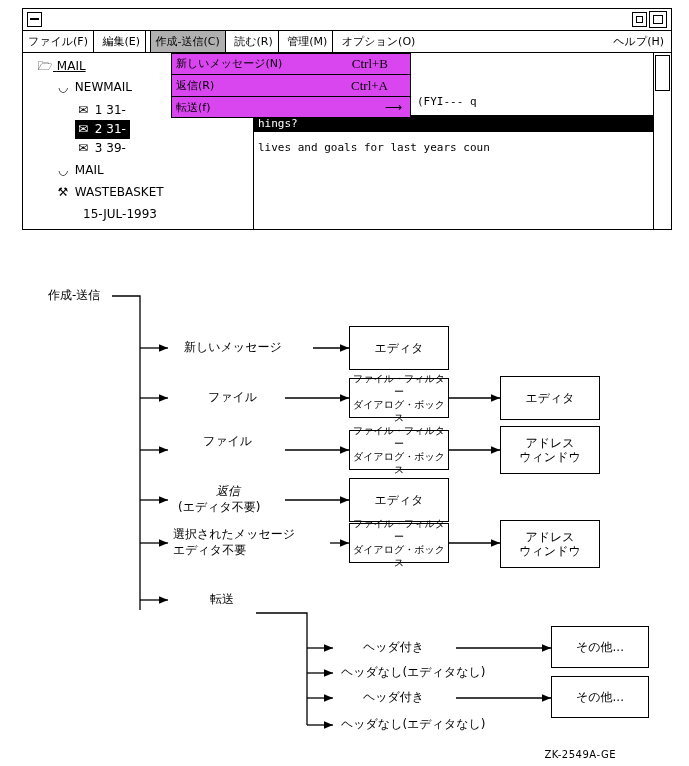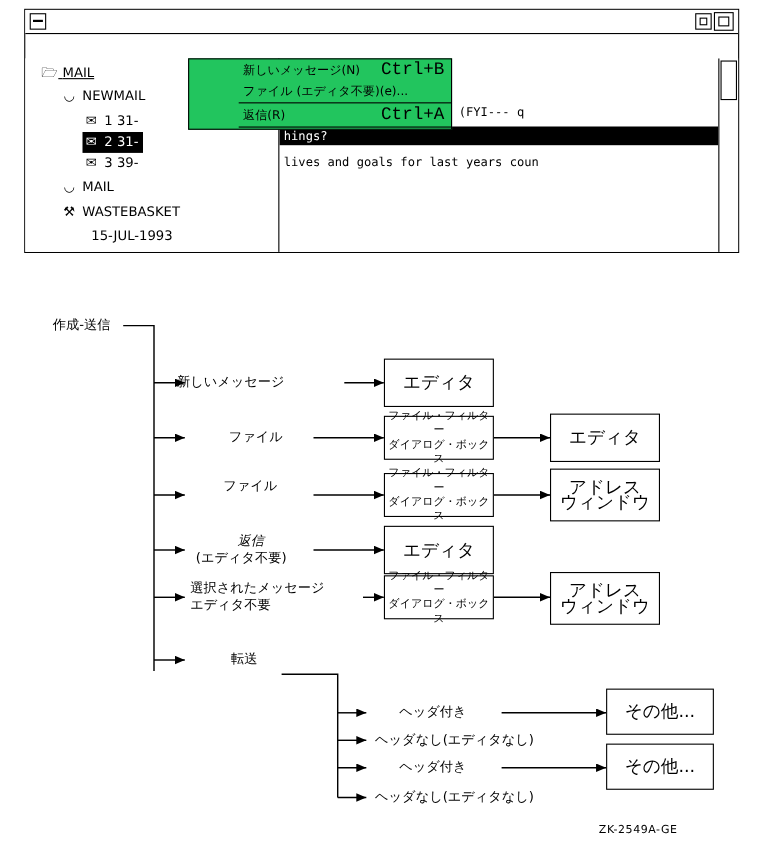--- a/index.html
+++ b/index.html
@@ -167,39 +167,38 @@
     border: 1px solid #000000;
   }
 
   
   #dropdown {
     position: absolute;
     left: 148px;
     top: 44px;
     width: 240px;
     border: 1px solid #000000;
-    background: #22c55e;
+    background: #d946ef;
     box-sizing: border-box;
     font-size: 11px;
     z-index: 20;
-    padding-left: 45px;
   }
   .dd-item {
     position: relative;
     height: 19px;
     line-height: 19px;
     padding: 0 4px;
     white-space: nowrap;
   }
   .dd-item .accel {
     position: absolute;
-    right: 6px;
+    right: 22px;
     top: 0;
-    font-family: Liberation Mono, monospace;
-    font-size: 16px;
+    font-family: Liberation Serif, serif;
+    font-size: 13px;
   }
   .dd-item .arrow {
     position: absolute;
     right: 8px;
     top: 0;
     font-size: 12px;
   }
   .dd-sep {
     height: 1px;
     background: #000000;
@@ -223,21 +222,21 @@
   }
   .dg-box {
     position: absolute;
     border: 1px solid #000000;
     background: #ffffff;
     box-sizing: border-box;
     display: flex;
     align-items: center;
     justify-content: center;
     text-align: center;
-    font-size: 16px;
+    font-size: 12px;
     line-height: 14px;
   }
   .dg-box.small { font-size: 10px; line-height: 13px; }
   #figure-id {
     position: absolute;
     right: 14px;
     bottom: 6px;
     font-size: 10px;
     font-family: "DejaVu Sans", "Liberation Sans", sans-serif;
     letter-spacing: 0.5px;
@@ -253,20 +252,29 @@
       <div class="bar"></div>
     </div>
     <div class="title-btn r1">
       <div class="sq"></div>
     </div>
     <div class="title-btn r2">
       <div class="sq"></div>
     </div>
   </div>
 
+  <div id="menu-bar">
+    <span class="menu-item sep-right">ファイル(F)</span>
+    <span class="menu-item sep-right">編集(E)</span>
+    <span class="menu-item active">作成-送信(C)</span>
+    <span class="menu-item sep-right">読む(R)</span>
+    <span class="menu-item sep-right">管理(M)</span>
+    <span class="menu-item">オプション(O)</span>
+    <span class="menu-item help-right">ヘルプ(H)</span>
+  </div>
 
   <div id="mail-pane">
 
     <div id="folder-list">
       <div class="tree-row" style="top:4px; left:14px;text-decoration:underline;">
         <span class="tree-icon">🗁</span>
         <span>MAIL</span>
       </div>
       <div class="tree-row" style="top:25px; left:32px;">
         <span class="tree-icon">◡</span>
@@ -307,29 +315,30 @@
       </div>
     </div>
 
   </div>
 
   <div id="dropdown">
     <div class="dd-item">
       <span>新しいメッセージ(N)</span>
       <span class="accel">Ctrl+B</span>
     </div>
-    <div class="dd-item">
-      <span>ファイル (エディタ不要)(e)...</span>
-    </div>
     <div class="dd-sep"></div>
     <div class="dd-item">
       <span>返信(R)</span>
       <span class="accel">Ctrl+A</span>
     </div>
     <div class="dd-sep"></div>
+    <div class="dd-item">
+      <span>転送(f)</span>
+      <span class="arrow">⟶</span>
+    </div>
   </div>
 
 </div>
 
 <div id="diagram">
 
   <svg width="689" height="498">
     <defs>
       <marker id="arrow" markerWidth="8" markerHeight="8" refX="7" refY="3" orient="auto">
         <path d="M0,0 L7,3 L0,6 z" fill="#000"></path>
@@ -362,21 +371,21 @@
       <path d="M307,430 L333,430" marker-end="url(#arrow)"></path>
       <path d="M307,457 L333,457" marker-end="url(#arrow)"></path>
 
       <path d="M456,380 L551,380" marker-end="url(#arrow)"></path>
       <path d="M456,430 L551,430" marker-end="url(#arrow)"></path>
     </g>
   </svg>
 
   <div class="dg-label" style="left:48px; top:20px;">作成-送信</div>
 
-  <div class="dg-label" style="left:161px; top:72px;">新しいメッセージ</div>
+  <div class="dg-label" style="left:184px; top:72px;">新しいメッセージ</div>
   <div class="dg-label" style="left:208px; top:122px;">ファイル</div>
   <div class="dg-label" style="left:203px; top:166px;">ファイル</div>
   <div class="dg-label" style="left:178px; top:192px;margin-top:40px;">(エディタ不要)</div>
   <div class="dg-label" style="left:216px; top:216px;font-style:italic;">返信</div>
   <div class="dg-label" style="left:173px; top:259px;">選択されたメッセージ</div>
   <div class="dg-label" style="left:173px; top:275px;">エディタ不要</div>
   <div class="dg-label" style="left:210px; top:324px;">転送</div>
 
   <div class="dg-box" style="left:349px; top:58px; width:100px; height:44px;">エディタ</div>
 

